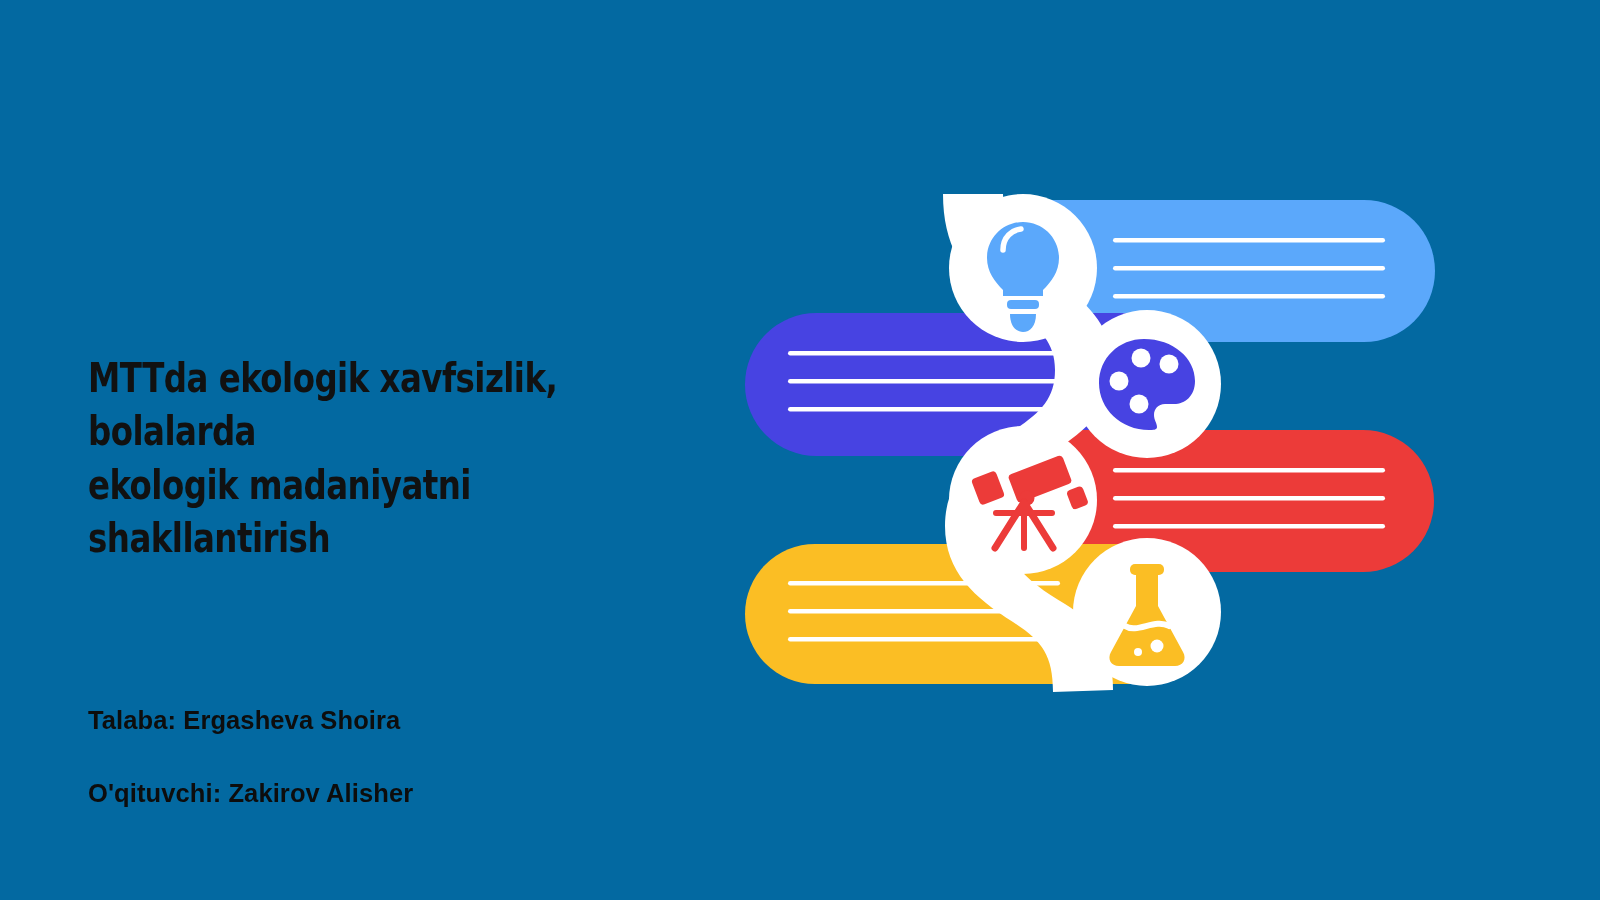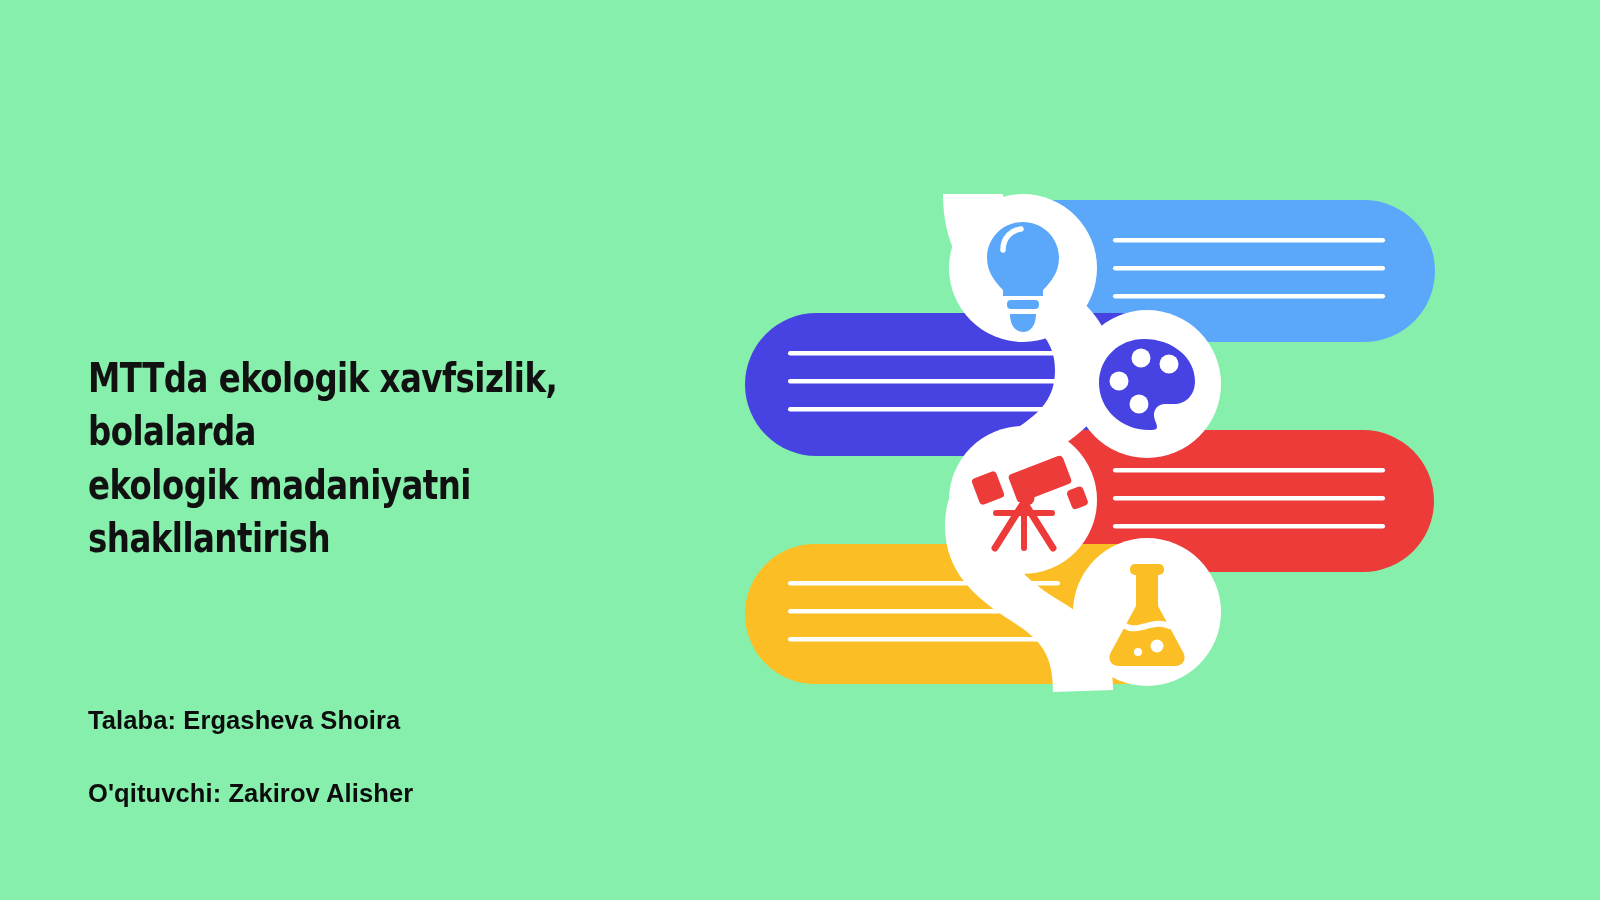--- a/index.html
+++ b/index.html
@@ -11,21 +11,21 @@
     width: 1600px;
     height: 900px;
     position: relative;
     overflow: hidden;
     font-family: "Liberation Sans", sans-serif;
   }
 
   #slide {
     position: absolute;
     inset: 0;
-    background: #86efac;
+    background: #0369a1;
   }
 
   
   .text-col {
     position: absolute;
     left: 88px;
     top: 0;
     width: 640px;
     height: 900px;
   }

